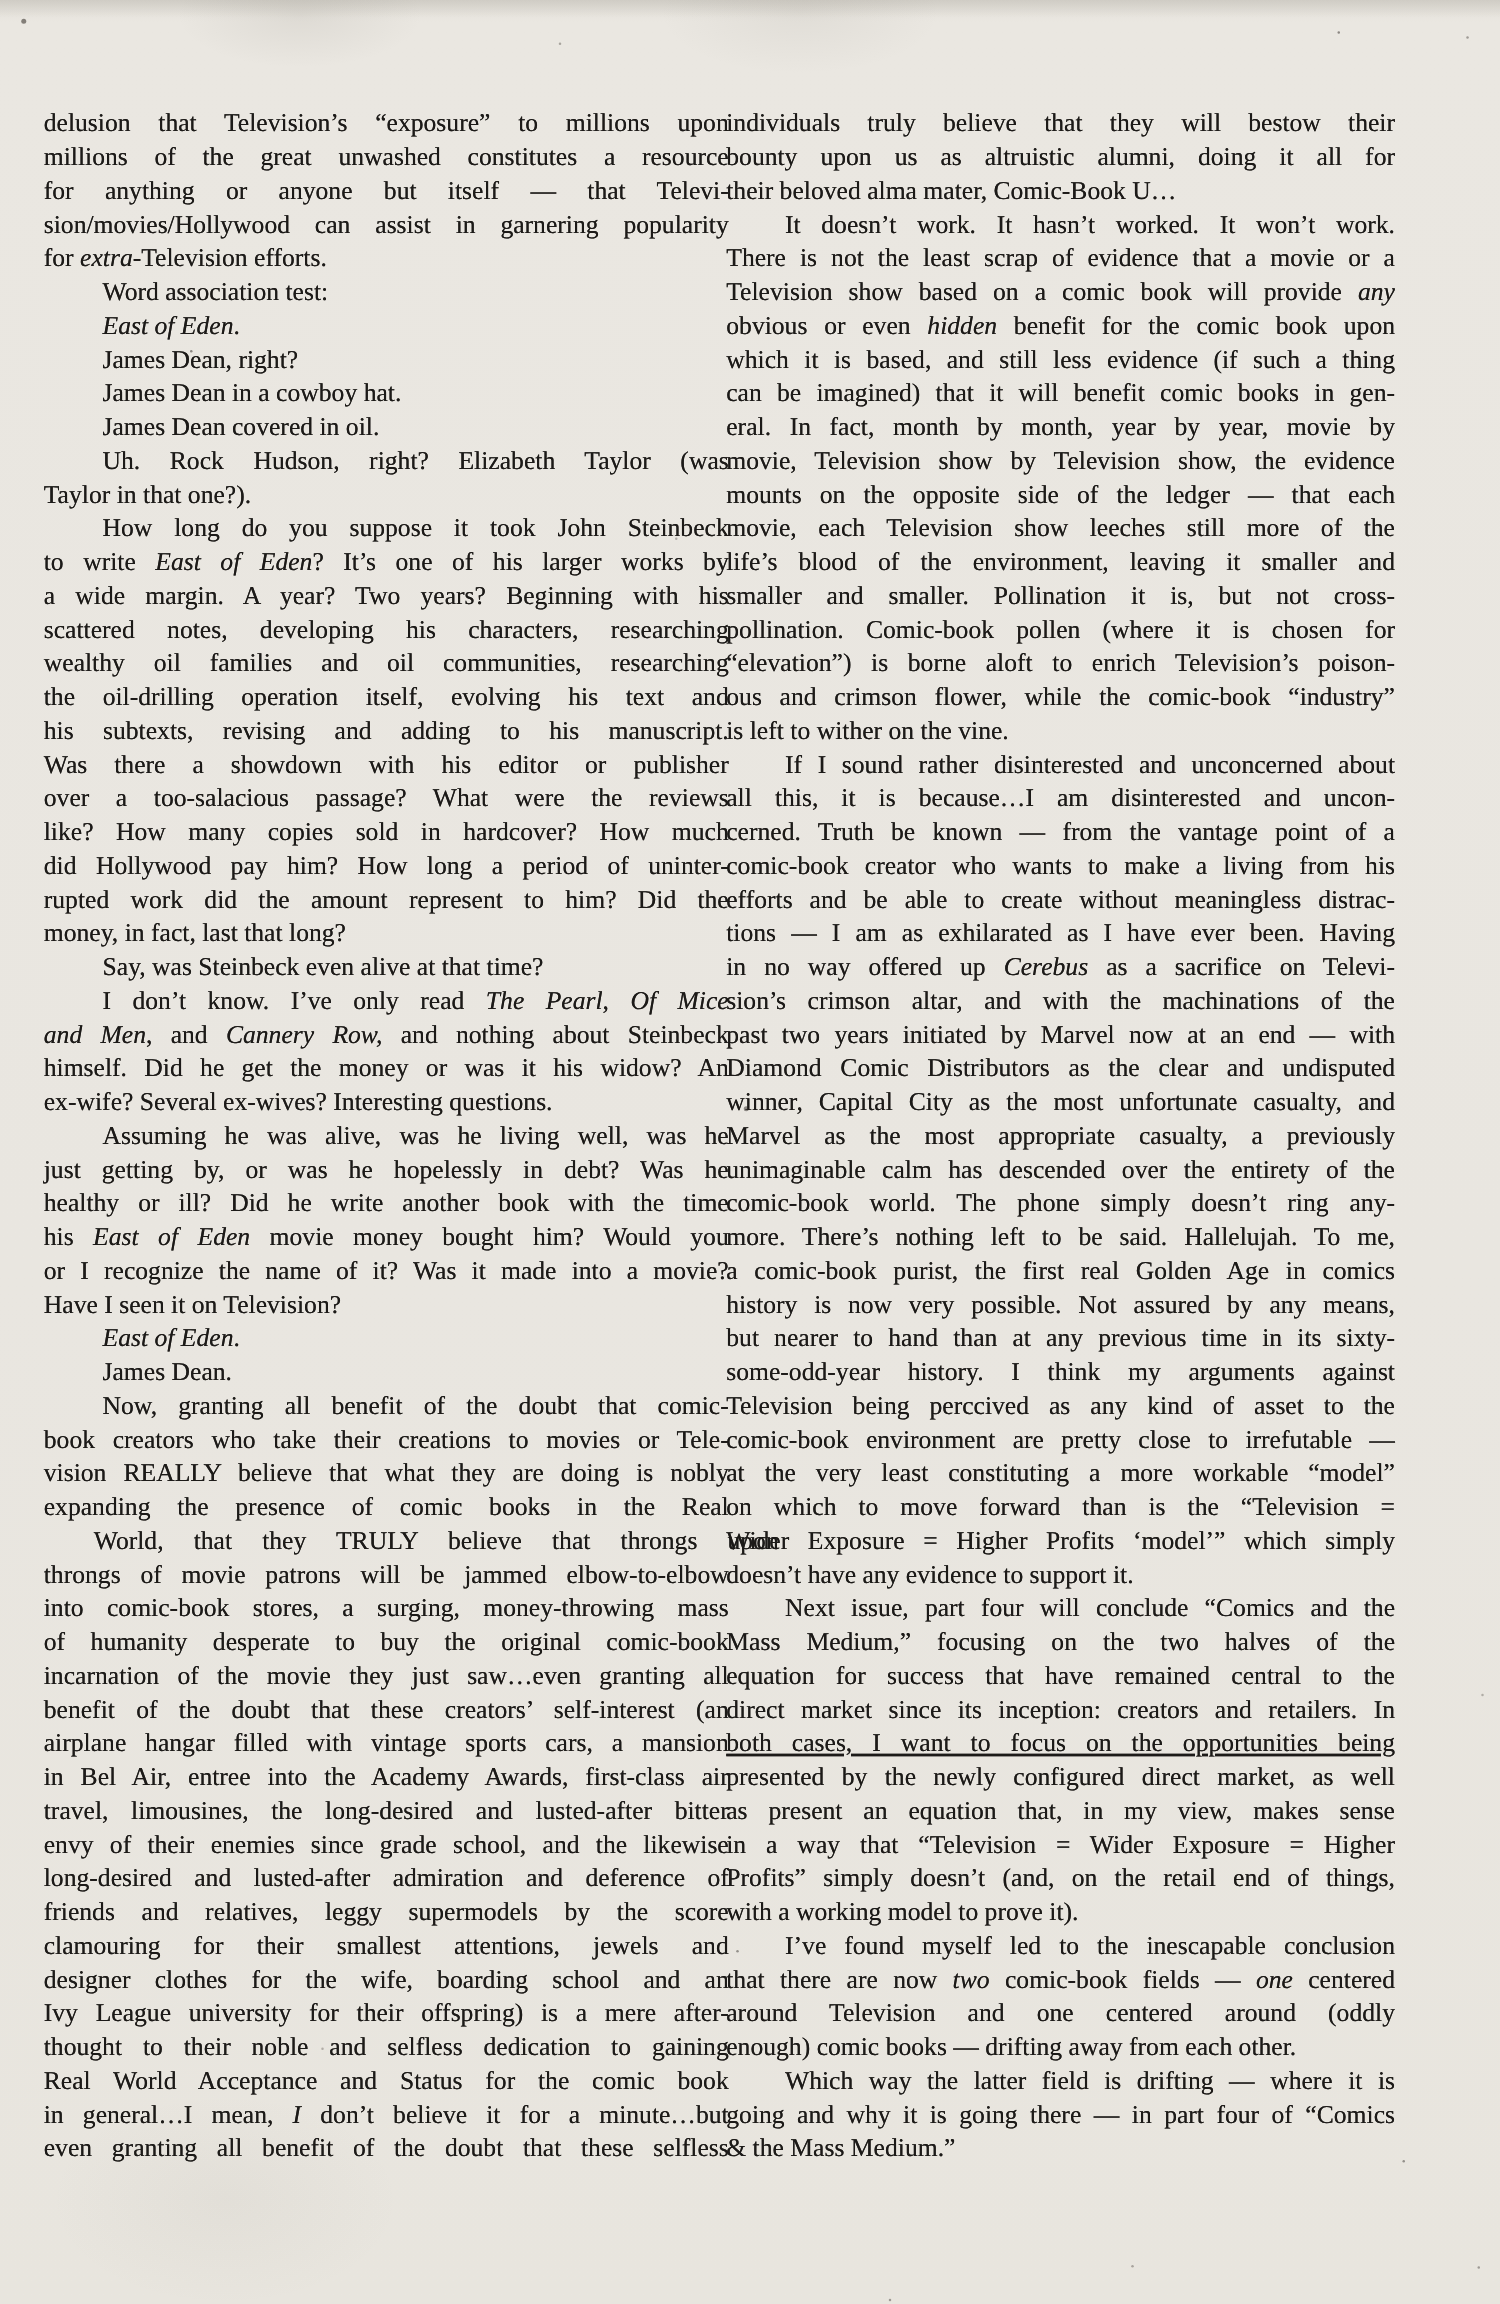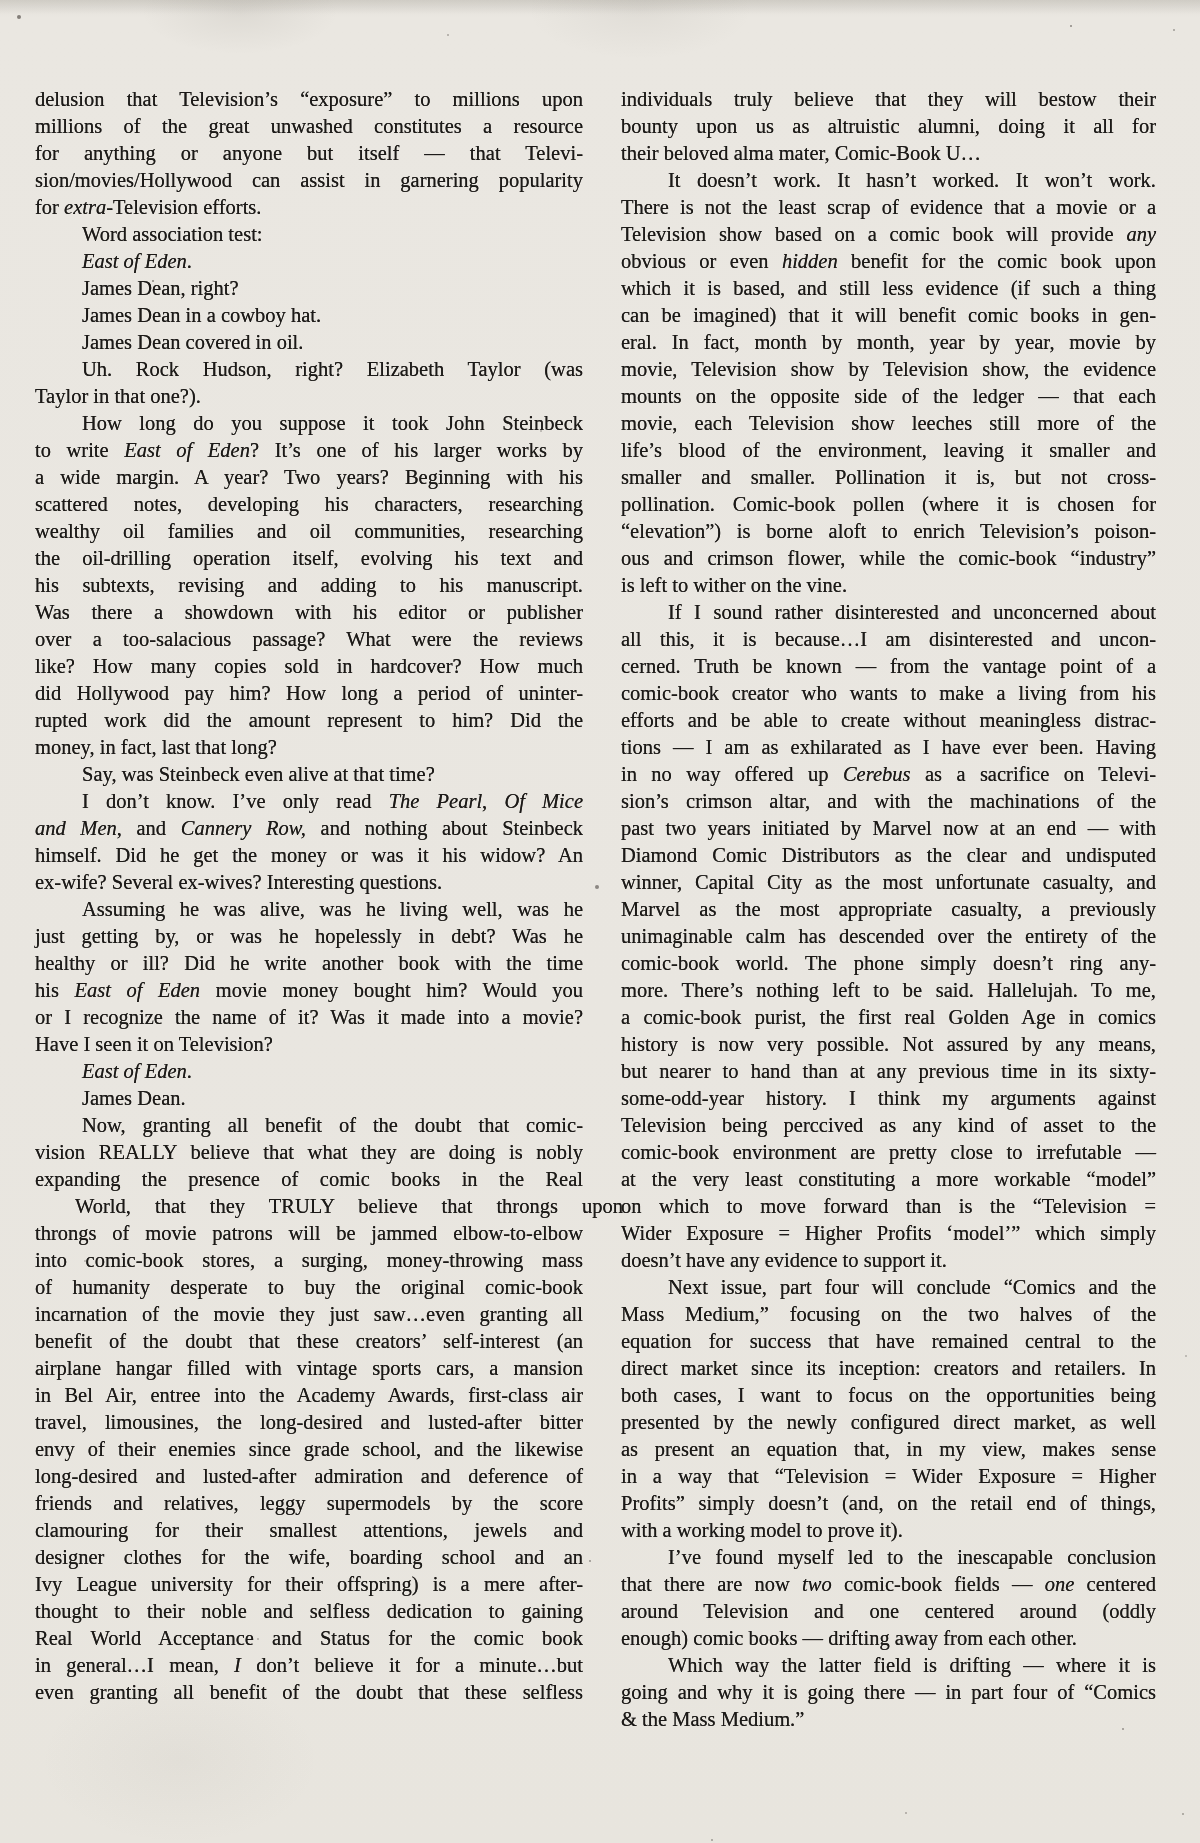--- a/index.html
+++ b/index.html
@@ -23,21 +23,21 @@
       radial-gradient(160px 70px at 640px 10px, rgba(110,105,95,.08), rgba(110,105,95,0) 70%),
       radial-gradient(200px 120px at 180px 1760px, rgba(110,105,95,.05), rgba(110,105,95,0) 70%);
   }
   .col{
     position:absolute;top:86px;
     font-size:20.5px;
     line-height:27px;
     text-shadow:0 0 .3px rgba(25,22,19,.85);
   }
   .col-left{left:35px;width:548px;}
-  .col-right{left:621px;width:535px;}
+  .col-right{left:581px;width:535px;}
   .line{
     white-space:nowrap;
     height:27px;
     text-align:left;
   }
   .line.indent{padding-left:47px;}
   .line i{font-style:italic;}
   .specks{
     position:absolute;left:0;top:0;width:2px;height:2px;border-radius:50%;
     background:transparent;pointer-events:none;
@@ -98,20 +98,21 @@
       <div class="line end"><span>ex-wife? Several ex-wives? Interesting questions.</span></div>
       <div class="line indent" style="word-spacing: 9.42361px;"><span>Assuming he was alive, was he living well, was he</span></div>
       <div class="line" style="word-spacing: 11.6937px;"><span>just getting by, or was he hopelessly in debt? Was he</span></div>
       <div class="line" style="word-spacing: 10.0531px;"><span>healthy or ill? Did he write another book with the time</span></div>
       <div class="line" style="word-spacing: 10.434px;"><span>his <i>East of Eden</i> movie money bought him? Would you</span></div>
       <div class="line" style="word-spacing: 7.03255px;"><span>or I recognize the name of it? Was it made into a movie?</span></div>
       <div class="line end"><span>Have I seen it on Television?</span></div>
       <div class="line indent end"><span><i>East of Eden</i>.</span></div>
       <div class="line indent end"><span>James Dean.</span></div>
       <div class="line indent" style="word-spacing: 11.7676px;"><span>Now, granting all benefit of the doubt that comic-</span></div>
+      <div class="line" style="word-spacing: 9.03472px;"><span>book creators who take their creations to movies or Tele-</span></div>
       <div class="line" style="word-spacing: 8.50521px;"><span>vision REALLY believe that what they are doing is nobly</span></div>
       <div class="line" style="word-spacing: 16.2695px;"><span>expanding the presence of comic books in the Real</span></div>
       <div class="line" style="word-spacing: 18.9509px; margin-left: 40px;"><span>World, that they TRULY believe that throngs upon</span></div>
       <div class="line" style="word-spacing: 10.6964px;"><span>throngs of movie patrons will be jammed elbow-to-elbow</span></div>
       <div class="line" style="word-spacing: 13.5807px;"><span>into comic-book stores, a surging, money-throwing mass</span></div>
       <div class="line" style="word-spacing: 15.2567px;"><span>of humanity desperate to buy the original comic-book</span></div>
       <div class="line" style="word-spacing: 9.57812px;"><span>incarnation of the movie they just saw…even granting all</span></div>
       <div class="line" style="word-spacing: 11.9102px;"><span>benefit of the doubt that these creators’ self-interest (an</span></div>
       <div class="line" style="word-spacing: 9.93555px;"><span>airplane hangar filled with vintage sports cars, a mansion</span></div>
       <div class="line" style="word-spacing: 8.37153px;"><span>in Bel Air, entree into the Academy Awards, first-class air</span></div>
@@ -169,21 +170,21 @@
       <div class="line" style="word-spacing: 10.8351px;"><span>Television being perccived as any kind of asset to the</span></div>
       <div class="line" style="word-spacing: 8.6875px;"><span>comic-book environment are pretty close to irrefutable —</span></div>
       <div class="line" style="word-spacing: 10.8027px; text-align: center;"><span>at the very least constituting a more workable “model”</span></div>
       <div class="line" style="word-spacing: 12.4583px;"><span>on which to move forward than is the “Television =</span></div>
       <div class="line" style="word-spacing: 9.74777px;"><span>Wider Exposure = Higher Profits ‘model’” which simply</span></div>
       <div class="line end"><span>doesn’t have any evidence to support it.</span></div>
       <div class="line indent" style="word-spacing: 7.8418px;"><span>Next issue, part four will conclude “Comics and the</span></div>
       <div class="line" style="word-spacing: 15.7051px;"><span>Mass Medium,” focusing on the two halves of the</span></div>
       <div class="line" style="word-spacing: 11.9453px;"><span>equation for success that have remained central to the</span></div>
       <div class="line" style="word-spacing: 8.03125px;"><span>direct market since its inception: creators and retailers. In</span></div>
-      <div class="line" style="word-spacing: 10.8611px;"><span>both cases, I want to focus on the opportunities being</span></div>
+      <div class="line" style="word-spacing: 10.8611px; text-decoration: underline;"><span>both cases, I want to focus on the opportunities being</span></div>
       <div class="line" style="word-spacing: 8.74023px;"><span>presented by the newly configured direct market, as well</span></div>
       <div class="line" style="word-spacing: 11.5816px;"><span>as present an equation that, in my view, makes sense</span></div>
       <div class="line" style="word-spacing: 10.8021px;"><span>in a way that “Television = Wider Exposure = Higher</span></div>
       <div class="line" style="word-spacing: 8.68576px;"><span>Profits” simply doesn’t (and, on the retail end of things,</span></div>
       <div class="line end"><span>with a working model to prove it).</span></div>
       <div class="line indent" style="word-spacing: 9.29018px;"><span>I’ve found myself led to the inescapable conclusion</span></div>
       <div class="line" style="word-spacing: 7.13368px;"><span>that there are now <i>two</i> comic-book fields — <i>one</i> centered</span></div>
       <div class="line" style="word-spacing: 20.5859px;"><span>around Television and one centered around (oddly</span></div>
       <div class="line end"><span>enough) comic books — drifting away from each other.</span></div>
       <div class="line indent" style="word-spacing: 7.24219px;"><span>Which way the latter field is drifting — where it is</span></div>

